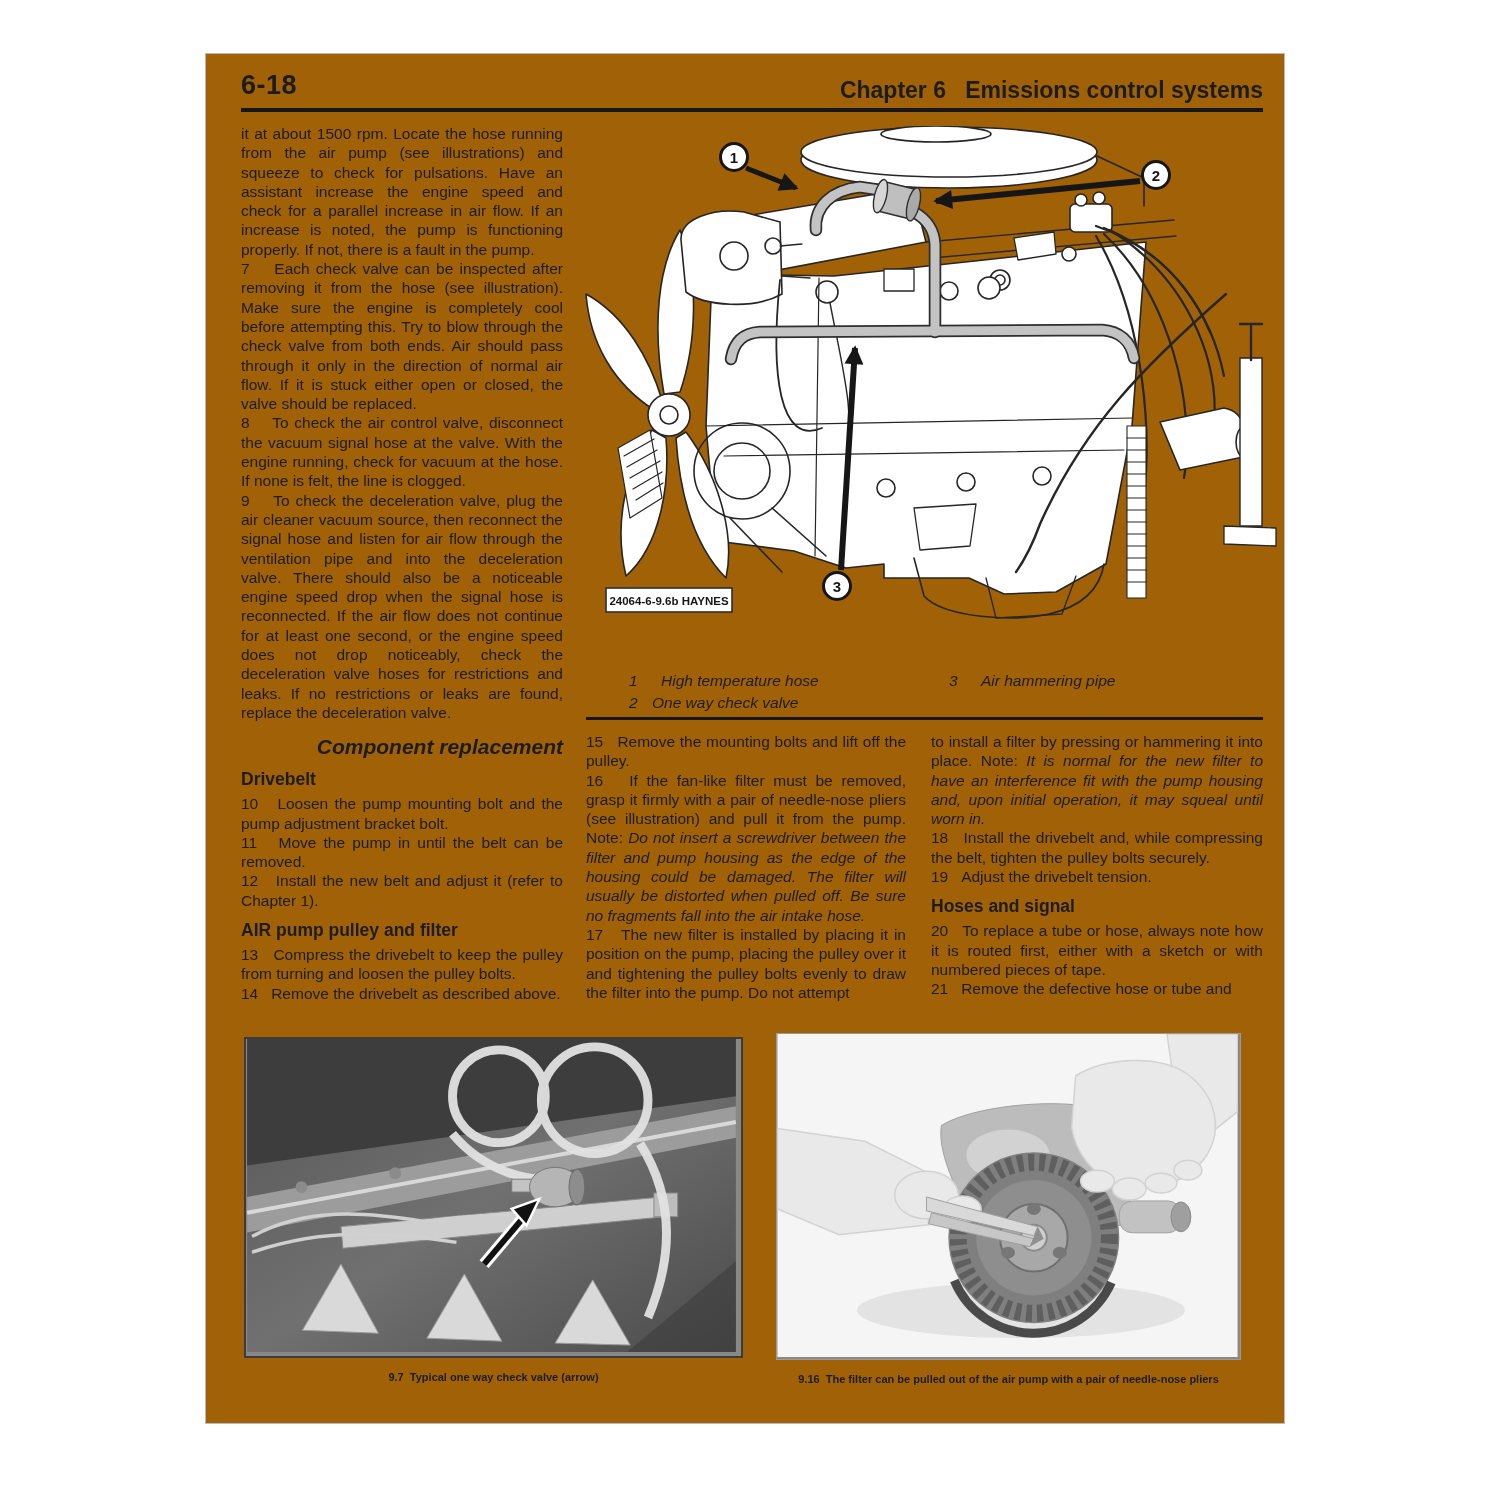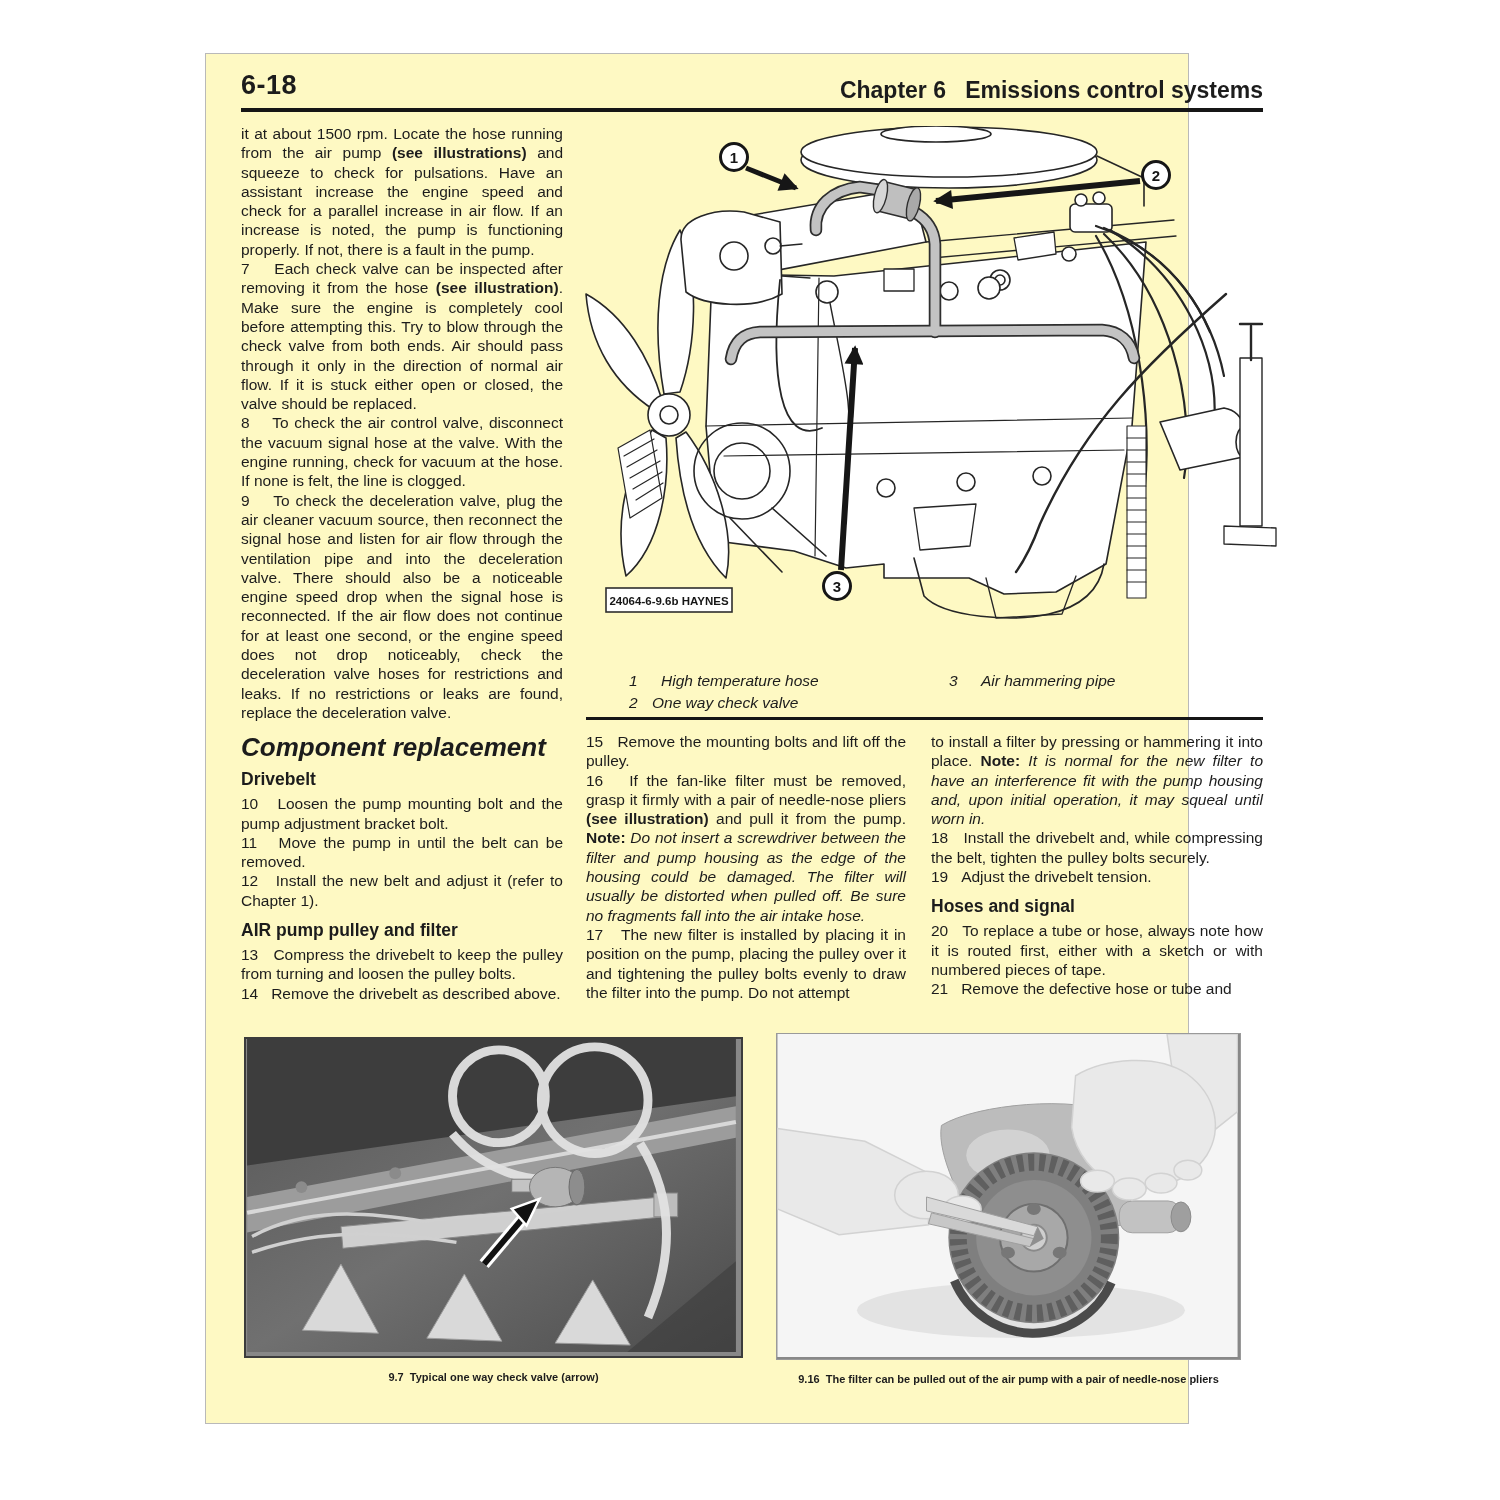--- a/index.html
+++ b/index.html
@@ -1,25 +1,25 @@
 <!DOCTYPE html>
 <html><head>
 <meta charset="utf-8">
 <style>
   html,body{margin:0;padding:0;background:#ffffff;}
   body{width:1500px;height:1500px;overflow:hidden;font-family:"Liberation Sans",sans-serif;color:#1c1c1c;position:relative;}
-  .page{position:absolute;left:205px;top:53px;width:984px;height:1371px;background:#fef9c3;border:1px solid #b9b9b9;box-sizing:border-box;}
+  .page{position:absolute;left:205px;top:53px;width:1080px;height:1371px;background:#a16207;border:1px solid #b9b9b9;box-sizing:border-box;}
   .hdr-num{position:absolute;left:35px;top:16px;font-size:27px;font-weight:bold;letter-spacing:.5px;}
   .hdr-title{position:absolute;left:35px;top:23px;width:1022px;text-align:right;font-size:23px;font-weight:bold;}
   .hdr-rule{position:absolute;left:35px;top:54px;width:1022px;height:4px;background:#161616;}
   .col{position:absolute;font-size:15.5px;line-height:19.3px;text-align:justify;}
   .col p{margin:0;}
-  .col .h1{font-size:26px;font-weight:bold;font-style:italic;margin:13px 0 6px;text-align:left;line-height:24px;}
+  .col .h1{font-size:21px;font-weight:bold;font-style:italic;margin:13px 0 6px;text-align:right;line-height:24px;}
   .col .h2{font-size:17.5px;font-weight:bold;margin:10px 0 4px;text-align:left;line-height:21px;}
-  .col .b{font-weight:bold;}
+  .col .b{font-weight:normal;}
   .col .i{font-style:italic;}
   #col-left{left:35px;top:70px;width:322px;}
   #col-middle{left:380px;top:678px;width:320px;}
   #col-right{left:725px;top:678px;width:332px;}
   #figure-art{position:absolute;left:378px;top:72px;width:697px;height:508px;}
   #figure-caption{position:absolute;left:380px;top:590px;width:677px;text-align:center;font-size:15.5px;font-weight:bold;}
   #figure-legend{position:absolute;left:380px;top:618px;width:677px;height:46px;font-size:15.5px;font-style:italic;}
   .lg{position:absolute;white-space:nowrap;}
   #figure-rule{position:absolute;left:380px;top:663px;width:677px;height:3px;background:#161616;}
   .photo{position:absolute;background:#888;}

